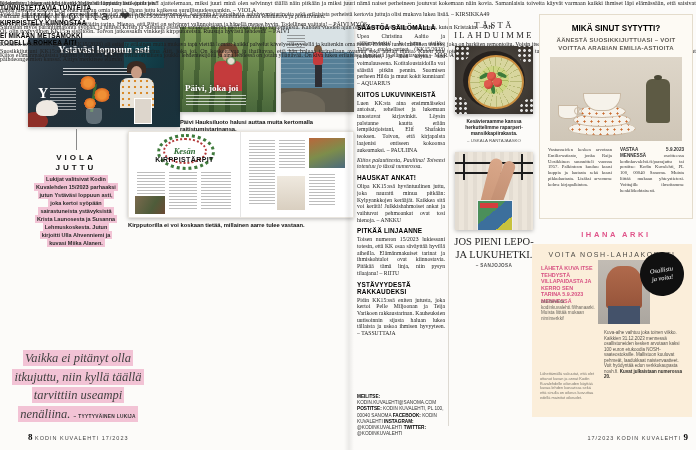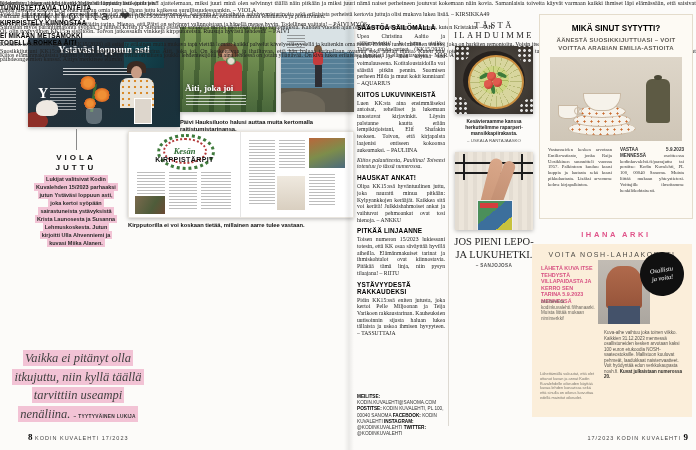--- a/index.html
+++ b/index.html
@@ -187,21 +187,21 @@
   <div id="paras-body" class="abs">
     <span class="hl">Lukijat valitsivat Kodin Kuvalehden 15/2023 parhaaksi jutun Ystäväsi loppuun asti, joka kertoi syöpään sairastuneista ystävyksistä Krista Launosesta ja Susanna Lehmuskoskesta. Jutun kirjoitti Ulla Ahvenniemi ja kuvasi Miika Alanen.</span>
   </div>
 
   <div class="abs t2a shadow">
     <div class="abs trees"></div>
     <div class="abs hair2"></div>
     <div class="abs face2"></div>
     <div class="abs shirt"></div>
     <div class="abs flow"></div>
-    <div class="abs hl2">Äiti, joka joi</div>
+    <div class="abs hl2">Päivi, joka joi</div>
     <div class="abs sub2"></div>
   </div>
   <div class="abs t2b shadow">
     <div class="abs waves"></div>
     <div class="abs rock"></div>
     <div class="abs w-hair"></div>
     <div class="abs w-top"></div>
     <div class="abs w-leg"></div>
     <div class="abs ftxt"></div>
   </div>

